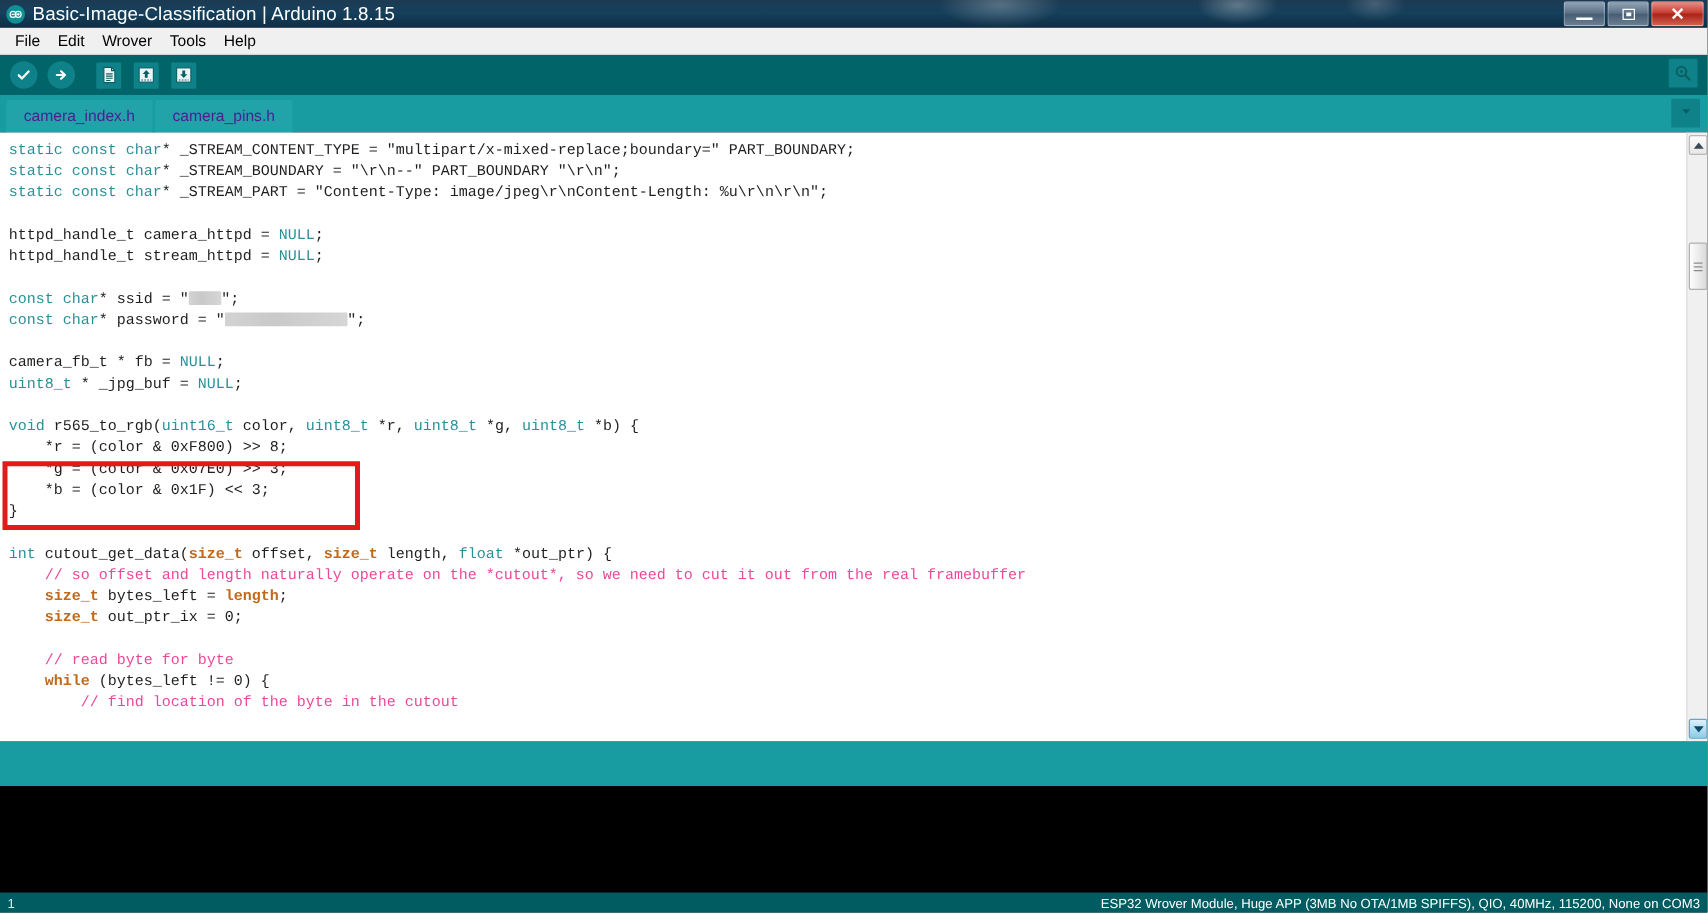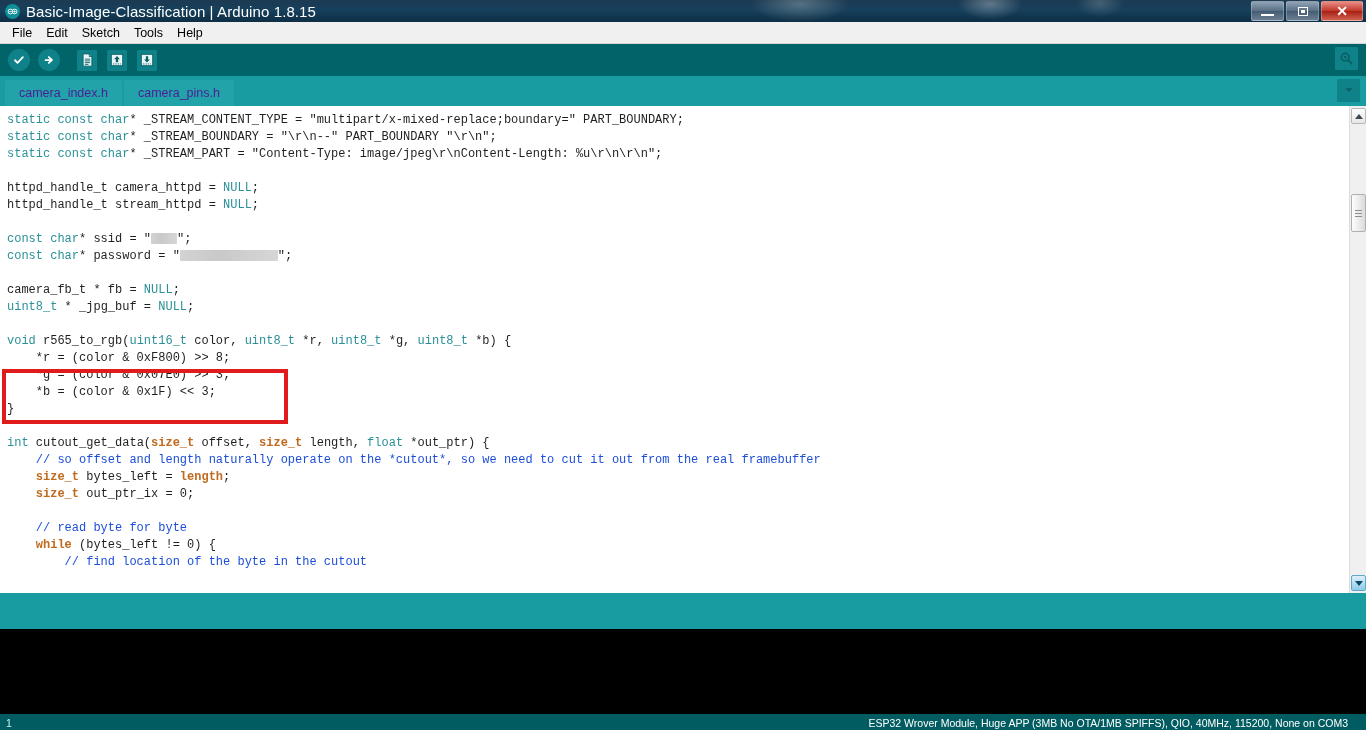--- a/index.html
+++ b/index.html
@@ -119,21 +119,21 @@
   }
   .code{
     flex:1; padding:6px 0 0 7px;
     font-family:"Liberation Mono","DejaVu Sans Mono",monospace;
     font-size:12px; line-height:17px; color:#1f1f1f;
     white-space:pre; overflow:hidden;
   }
   .ln{ height:17px; }
   .k{ color:#2a9098; }      
   .kw{ color:#c06a1e;font-weight:bold; }    
-  .cm{ color:#1d4ed8; }
+  .cm{ color:#ec4899; }
 
   
   .redact{
     display:inline-block; vertical-align:-2px;
     background:linear-gradient(to right,#d3d3d3,#c9c9c9 40%,#d6d6d6);
     border-radius:1px; height:11px;
     filter:blur(.4px);
   }
 
   
@@ -175,21 +175,21 @@
 
   
   .statusbar{
     height:18px; background:#005c60;
     display:flex; align-items:center; position:relative;
   }
   .status-line{
     color:#cfeff0; font-size:10.5px; padding-left:6px;
   }
   .status-board{
-    position:absolute; right:18px; color:#ffffff; font-size:10.5px;
+    position:absolute; right:6px; color:#ffffff; font-size:10.5px;
     white-space:nowrap;
   }
 </style>
 </head>
 <body>
 
 <div class="titlebar">
   <div class="app-logo">
     <svg width="11" height="11" viewBox="0 0 16 16" aria-hidden="true">
       <ellipse cx="5" cy="8" rx="3.4" ry="3.4" fill="none" stroke="#fff" stroke-width="1.4"></ellipse>
@@ -209,21 +209,21 @@
       </div>
     <div class="win-btn close">
         <span class="win-x">✕</span>
       </div>
   </div>
 </div>
 
 <div class="menubar">
   <div class="menu-item">File</div>
   <div class="menu-item">Edit</div>
-  <div class="menu-item">Sketch</div>
+  <div class="menu-item">Wrover</div>
   <div class="menu-item">Tools</div>
   <div class="menu-item">Help</div>
 </div>
 
 <div class="toolbar">
   <div class="tb-btn">
     <span class="circ">
       <svg width="14" height="14" viewBox="0 0 16 16">
           <path d="M3.5 8.3 L6.3 11.2 L12.4 4.8" fill="none" stroke="#fff" stroke-width="2.1" stroke-linecap="round" stroke-linejoin="round"></path>
         </svg>

